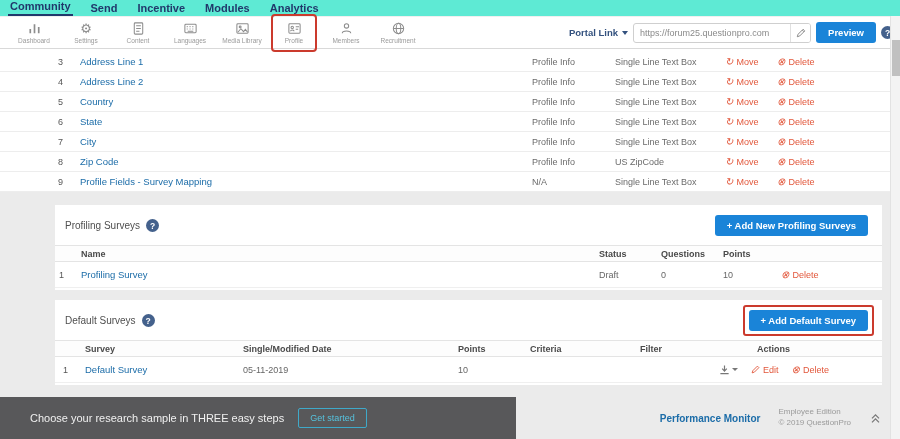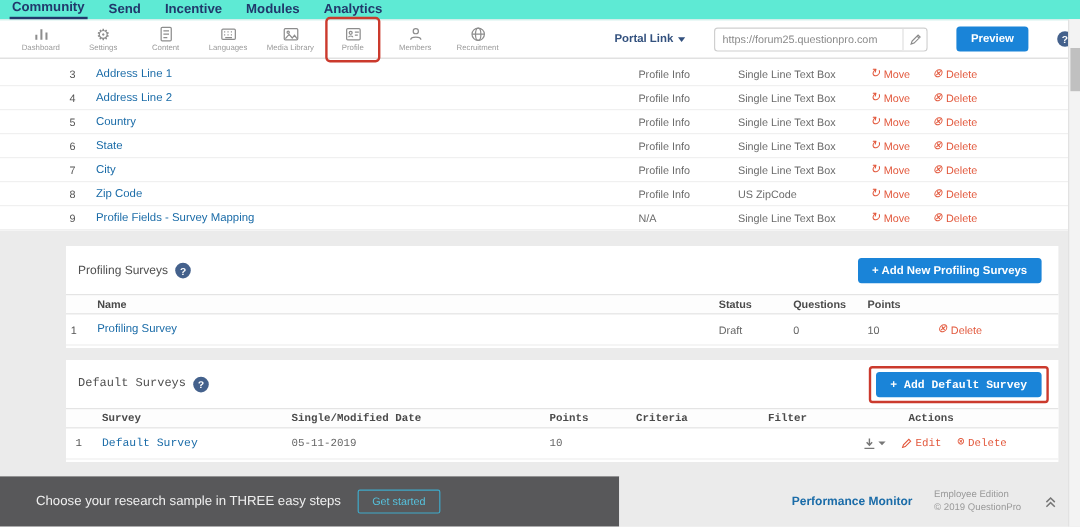--- a/index.html
+++ b/index.html
@@ -30,21 +30,21 @@
     gap: 1px; position: relative; cursor: pointer;
   }
   .tb-icon { height: 15px; display: flex; align-items: center; justify-content: center; color: #8d8d8d; }
   .tb-icon svg { stroke: #8d8d8d; fill: none; stroke-width: 1.1; }
   .gear-glyph { font-size: 13px; color: #8d8d8d; line-height: 1; }
   .tb-label { font-size: 6.5px; color: #9a9a9a; white-space: nowrap; }
   .red-frame {
     position: absolute; left: 3px; right: 3px; top: -7px; bottom: -8px;
     border: 2px solid #cb3a2d; border-radius: 4px; pointer-events: none; z-index: 5;
   }
-  .tb-right { margin-left: auto; display: flex; align-items: center; gap: 24px; }
+  .tb-right { margin-left: auto; display: flex; align-items: center; gap: 5px; }
   .portal-link { display: flex; align-items: center; gap: 4px; font-size: 9.5px; font-weight: 700; color: #33517e; cursor: pointer; white-space: nowrap; }
   .caret-down { width: 0; height: 0; border-left: 3.5px solid transparent; border-right: 3.5px solid transparent; border-top: 4px solid #33517e; }
   .url-box { width: 178px; height: 20px; border: 1px solid #cfcfcf; border-radius: 3px; background: #fff; display: flex; align-items: center; overflow: hidden; }
   .url-input { flex: 1; min-width: 0; border: none; outline: none; font-family: inherit; font-size: 9px; color: #8a8a8a; padding: 0 6px; background: transparent; }
   .url-edit { width: 20px; height: 100%; border: none; border-left: 1px solid #e0e0e0; background: #fff; display: flex; align-items: center; justify-content: center; cursor: pointer; }
   .url-edit svg { stroke: #8a8a8a; fill: none; stroke-width: 1.2; }
   .btn-primary {
     background: #1a84d8; color: #fff; border: none; border-radius: 3px;
     font-family: inherit; font-size: 9.5px; font-weight: 700; padding: 5px 12px; cursor: pointer; white-space: nowrap;
   }
@@ -63,21 +63,21 @@
     border-bottom: 1px solid #ededed; font-size: 9.5px; background: #fff;
   }
   .c-num { color: #555; font-size: 9px; }
   .link { color: #1b6ca8; text-decoration: none; cursor: pointer; justify-self: start; }
   .c-cat, .c-type { color: #6b6b6b; font-size: 9px; }
   .action { color: #e2573b; font-size: 9px; text-decoration: none; display: inline-flex; align-items: center; gap: 3px; cursor: pointer; justify-self: start; white-space: nowrap; }
   .ic-move::before { content: "↻"; font-size: 10px; line-height: 1; }
   .ic-del::before { content: "⊗"; font-size: 10px; line-height: 1; }
 
   .card { background: #fff; margin: 13px 8px 0 55px; padding: 10px 0 2px; }
-  .card + .card { margin-top: 10px; font-family: Liberation Mono, monospace; }
+  .card + .card { margin-top: 10px; }
   .card-head { display: flex; align-items: center; gap: 6px; padding: 0 14px 9px 10px; }
   .card-title { font-size: 10px; font-weight: 400; color: #4f4f4f; }
   .btn-wrap { margin-left: auto; position: relative; display: inline-block; }
   .red-frame2 { position: absolute; inset: -5px -6px; border: 2px solid #cb3a2d; border-radius: 3px; pointer-events: none; }
 
   .ptable-head, .ptable-row {
     display: grid; grid-template-columns: 22px 518px 62px 62px 58px 1fr;
     align-items: center; padding-left: 4px;
   }
   .dtable-head, .dtable-row {

